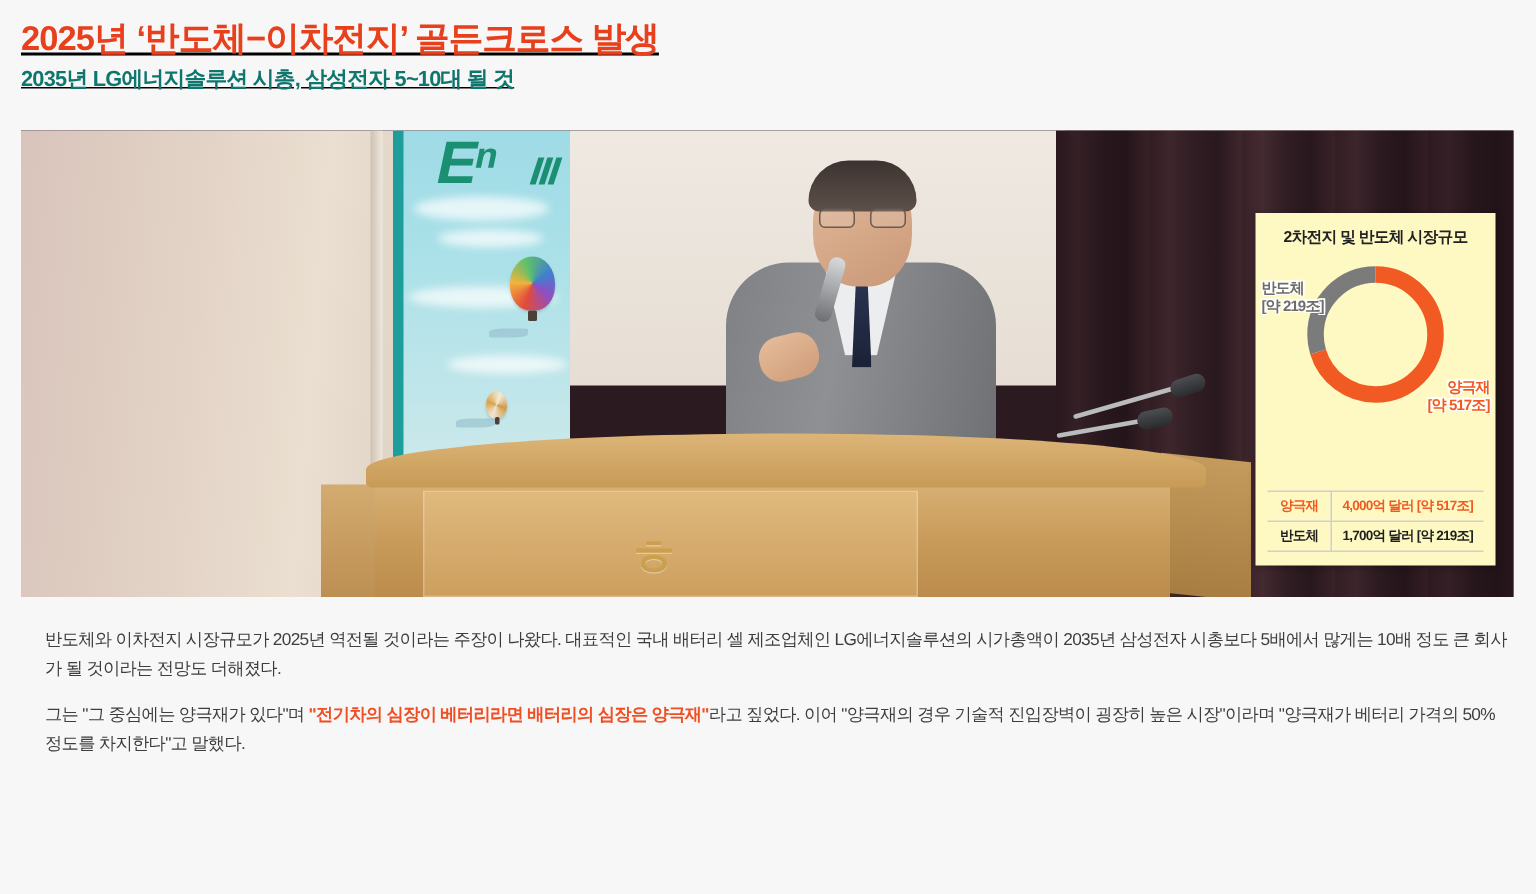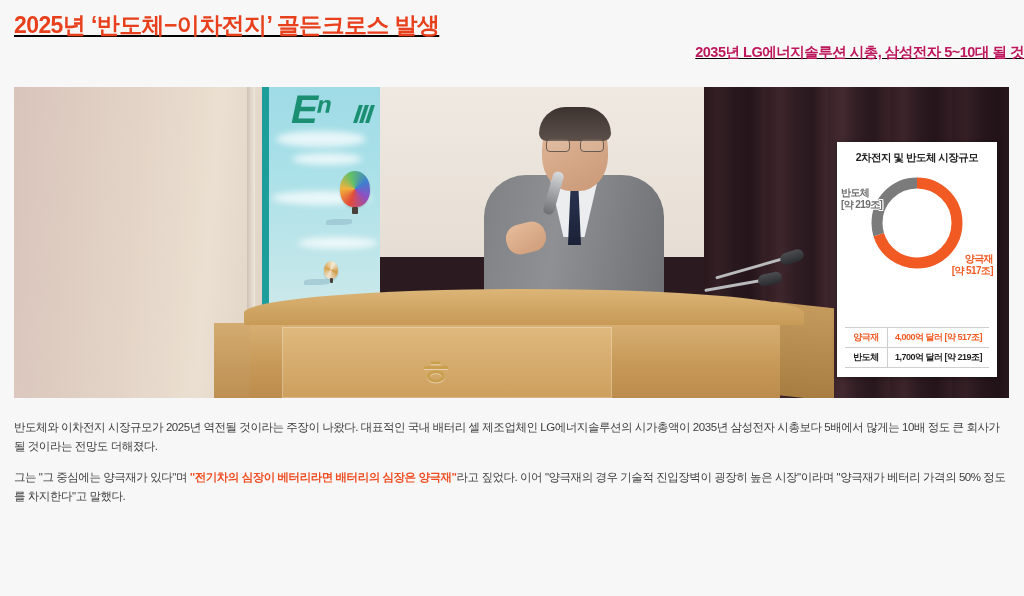--- a/index.html
+++ b/index.html
@@ -12,22 +12,22 @@
   }
   .page{position:relative;width:1024px;height:596px;background:#f7f7f7;}
 
   
   .header{padding:12px 0 0 14px;text-decoration:underline;}
   .headline{
     color:#e8401c;font-size:23px;font-weight:bold;letter-spacing:-0.6px;
     line-height:1.15;margin:0;white-space:nowrap;
   }
   .subhead{
-    color:#be185d;font-size:14.5px;font-weight:bold;letter-spacing:-0.5px;
-    margin:5px 0 0 0;white-space:nowrap;text-align:right;
+    color:#0f766e;font-size:14.5px;font-weight:bold;letter-spacing:-0.5px;
+    margin:5px 0 0 0;white-space:nowrap;
   }
 
   
   .photo-wrap{
     position:absolute;left:14px;top:87px;width:995px;height:311px;
     overflow:hidden;background:#2b1b20;
   }
   .photo{position:absolute;inset:0;}
 
   
@@ -180,21 +180,21 @@
   }
   .emblem{
     position:absolute;left:405px;top:268px;width:60px;height:42px;
     color:#caa04f;font-size:34px;font-weight:bold;line-height:1;
     text-shadow:0 1px 0 rgba(255,255,255,.45);
   }
 
   
   .chart-card{
     position:absolute;right:12px;top:55px;width:160px;height:235px;
-    background:#ffffff;box-shadow:0 1px 5px rgba(0,0,0,.35);
+    background:#fef9c3;box-shadow:0 1px 5px rgba(0,0,0,.35);
   }
   .chart-title{
     text-align:center;font-size:10.5px;font-weight:bold;color:#222;
     padding:9px 4px 2px;letter-spacing:-0.5px;
   }
   .donut-area{position:relative;width:160px;height:128px;}
   .donut-svg{position:absolute;left:28px;top:4px;}
   .lbl{
     position:absolute;font-size:10px;font-weight:bold;letter-spacing:-0.6px;
     line-height:1.15;text-shadow:
@@ -213,21 +213,21 @@
   .chart-table td.k{width:38px;text-align:center;border-right:1px solid #cfcfcf;}
   .chart-table td.v{text-align:center;}
   .row-cathode td{color:#f15a22;}
   .row-semi td{color:#1f1f1f;}
 
   
   .body-text{
     position:absolute;left:14px;top:418px;width:996px;
     font-size:11.5px;color:#3d3d3d;letter-spacing:-0.45px;line-height:1.62;
   }
-  .para{margin:0 0 13px 0;}
+  .para{margin:0 0 13px 16px;}
   .hl{color:#f04e23;font-weight:bold;}
   .source{
     position:absolute;left:14px;top:566px;font-size:10px;color:#8e8e8e;
     letter-spacing:-0.4px;font-weight:bold;
   }
 </style>
 </head>
 <body>
 
 <div class="page">

